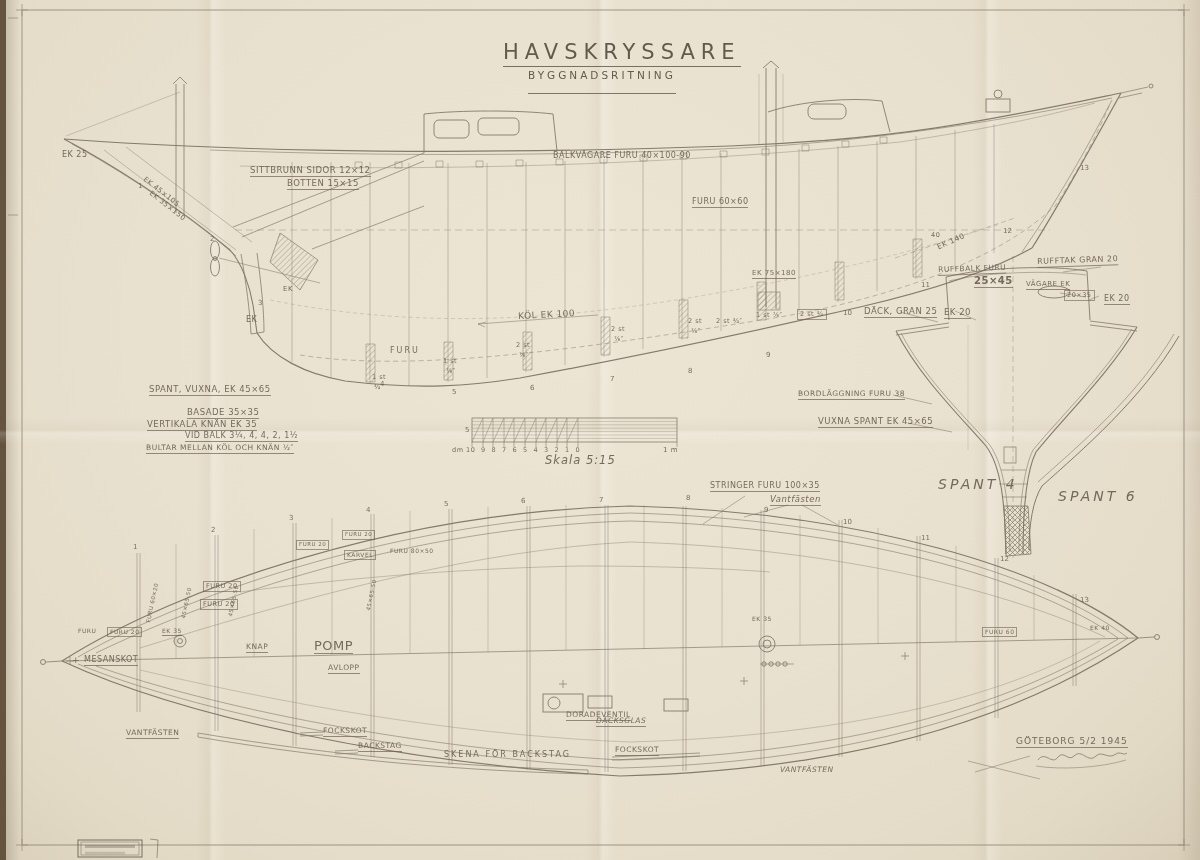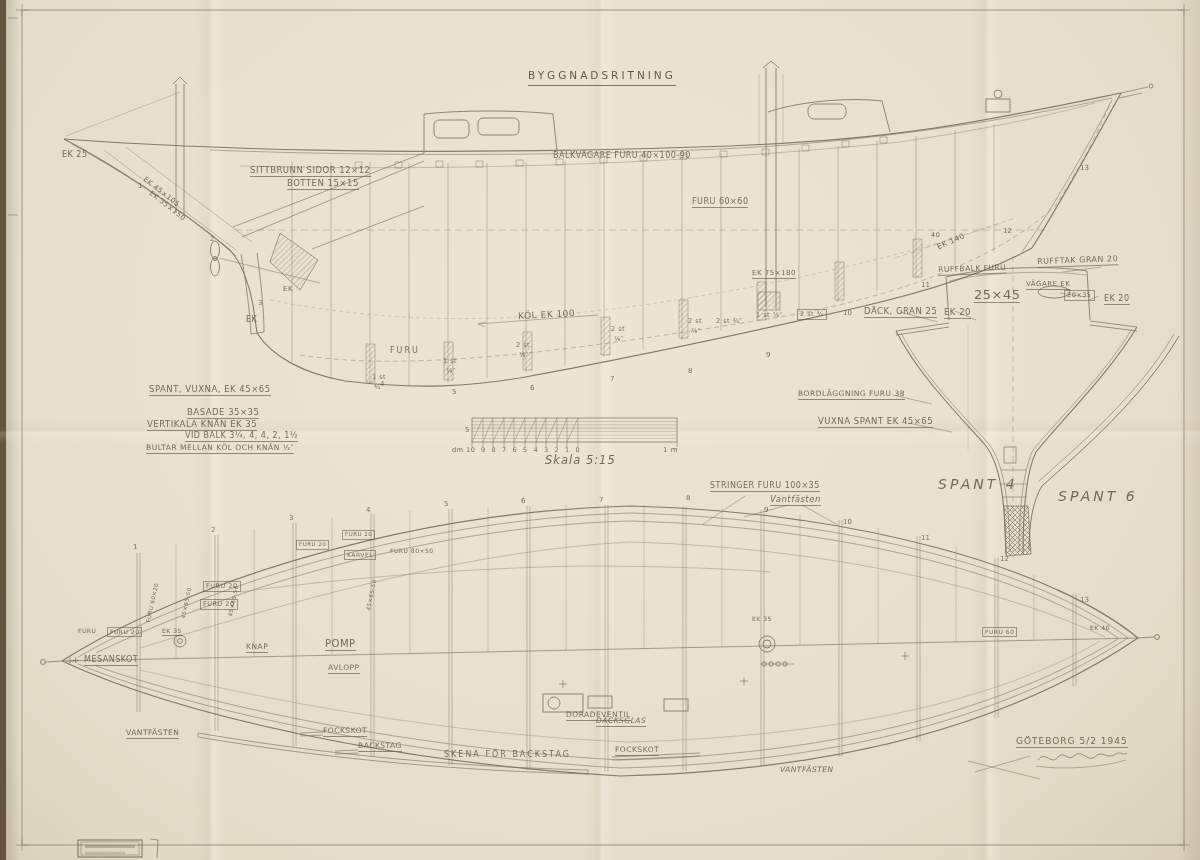--- a/index.html
+++ b/index.html
@@ -19,21 +19,21 @@
   .labels{position:absolute;left:0;top:0;width:1200px;height:860px;pointer-events:none;}
   .lbl{position:absolute;white-space:nowrap;color:#6b6153;letter-spacing:.5px;
        transform-origin:left top;opacity:.93;line-height:1;}
   .lbl.u{border-bottom:1px solid rgba(108,97,80,.75);padding-bottom:1px;}
   .lbl.bx{border:1px solid rgba(108,97,80,.65);padding:1px 2px;}
   .lbl.it{font-style:italic;}
   .st{position:absolute;white-space:nowrap;color:#6b6153;font-size:7px;opacity:.9;line-height:1;}
   .ttl{position:absolute;left:503px;top:40px;font-size:21px;letter-spacing:6px;color:#5c5345;
        border-bottom:1.4px solid rgba(92,83,69,.85);padding-bottom:2px;opacity:.95;}
   .sub{position:absolute;left:528px;top:69px;font-size:10.5px;letter-spacing:3px;color:#5c5345;
-       border-bottom:1px solid rgba(92,83,69,.8);padding-bottom:4px;opacity:.95;}
+       border-bottom:1px solid rgba(92,83,69,.8);padding-bottom:12px;opacity:.95;}
 </style>
 </head>
 <body>
 
 <div class="scan">
   <div class="sheet"></div>
   <div class="crease-v" style="left:196px"></div>
   <div class="crease-v" style="left:586px"></div>
   <div class="crease-v" style="left:972px"></div>
   <div class="crease-h" style="top:418px"></div>
@@ -181,34 +181,35 @@
 
     <g stroke="#4c4236" fill="none">
       <rect x="78" y="840" width="64" height="17" stroke-width="1" opacity="0.7"></rect>
       <rect x="81" y="842" width="58" height="13" stroke-width="0.6" opacity="0.6"></rect>
       <path d="M85,846.5 h50" stroke-width="3" opacity="0.28"></path>
       <path d="M85,853 h40" stroke-width="2.5" opacity="0.2"></path>
       <path d="M150,839 L158,840 L157,858" stroke-width="0.8" opacity="0.6"></path>
     </g>
   </svg>
 
+  <div class="ttl">HAVSKRYSSARE</div>
   <div class="sub">BYGGNADSRITNING</div>
 
   <div class="labels" id="labels">
       <div class="lbl" style="left: 62px; top: 151px; font-size: 8px;">EK 25</div>
       <div class="lbl" style="left: 146px; top: 176px; font-size: 7px; transform: rotate(38deg);">EK 45×105</div>
       <div class="lbl" style="left: 152px; top: 190px; font-size: 7px; transform: rotate(38deg);">EK 35×150</div>
       <div class="lbl u" style="left: 250px; top: 166px; font-size: 8.5px;">SITTBRUNN SIDOR 12×12</div>
       <div class="lbl u" style="left: 287px; top: 179px; font-size: 8.5px;">BOTTEN 15×15</div>
       <div class="lbl" style="left: 553px; top: 152px; font-size: 8px;">BALKVÄGARE  FURU  40×100-90</div>
       <div class="lbl u" style="left: 692px; top: 198px; font-size: 8px;">FURU 60×60</div>
       <div class="lbl" style="left: 936px; top: 244px; font-size: 7.5px; transform: rotate(-24deg);">EK 140</div>
       <div class="lbl u" style="left: 752px; top: 270px; font-size: 7px;">EK  75×180</div>
       <div class="lbl u" style="left: 938px; top: 266px; font-size: 7.5px; transform: rotate(-2deg);">RUFFBALK FURU</div>
-      <div class="lbl u" style="left: 974px; top: 288px; font-size: 13px;">25×45</div>
+      <div class="lbl u" style="left: 974px; top: 276px; font-size: 10px; font-weight: bold;">25×45</div>
       <div class="lbl u" style="left: 1037px; top: 258px; font-size: 8px; transform: rotate(-2deg);">RUFFTAK GRAN 20</div>
       <div class="lbl u" style="left: 1026px; top: 281px; font-size: 7px;">VÄGARE EK</div>
       <div class="lbl bx" style="left: 1064px; top: 290px; font-size: 6.5px;">20×35</div>
       <div class="lbl u" style="left: 1104px; top: 295px; font-size: 8px;">EK 20</div>
       <div class="lbl u" style="left: 864px; top: 307px; font-size: 8.5px;">DÄCK, GRAN 25</div>
       <div class="lbl u" style="left: 944px; top: 308px; font-size: 8.5px;">EK 20</div>
       <div class="lbl" style="left: 518px; top: 312px; font-size: 9px; transform: rotate(-3deg);">KÖL  EK  100</div>
       <div class="lbl" style="left: 390px; top: 347px; font-size: 8px; letter-spacing: 2px;">FURU</div>
       <div class="lbl" style="left: 283px; top: 286px; font-size: 7px;">EK</div>
       <div class="lbl" style="left: 246px; top: 316px; font-size: 8px;">EK</div>
@@ -250,21 +251,21 @@
       <div class="lbl bx" style="left: 200px; top: 599px; font-size: 6.5px;">FURU 20</div>
       <div class="lbl" style="left: 181px; top: 618px; font-size: 5.5px; transform: rotate(-78deg);">45×65-50</div>
       <div class="lbl" style="left: 228px; top: 616px; font-size: 5.5px; transform: rotate(-78deg);">45×65-50</div>
       <div class="lbl" style="left: 366px; top: 610px; font-size: 5.5px; transform: rotate(-78deg);">45×65-50</div>
       <div class="lbl" style="left: 146px; top: 622px; font-size: 5.5px; transform: rotate(-78deg);">FURU 60×20</div>
       <div class="lbl bx" style="left: 296px; top: 540px; font-size: 5.5px;">FURU 20</div>
       <div class="lbl bx" style="left: 342px; top: 530px; font-size: 5.5px;">FURU 20</div>
       <div class="lbl bx" style="left: 344px; top: 550px; font-size: 6px;">KARVEL</div>
       <div class="lbl" style="left: 390px; top: 548px; font-size: 6px;">FURU 80×50</div>
       <div class="lbl u" style="left: 246px; top: 643px; font-size: 7.5px;">KNAP</div>
-      <div class="lbl u" style="left: 325px; top: 639px; font-size: 10px;">POMP</div>
+      <div class="lbl u" style="left: 314px; top: 639px; font-size: 13px;">POMP</div>
       <div class="lbl u" style="left: 328px; top: 664px; font-size: 7.5px;">AVLOPP</div>
       <div class="lbl u it" style="left: 596px; top: 717px; font-size: 7.5px;">DÄCKSGLAS</div>
       <div class="lbl u" style="left: 566px; top: 711px; font-size: 7.5px;">DORADEVENTIL</div>
       <div class="lbl u" style="left: 126px; top: 729px; font-size: 7.5px;">VANTFÄSTEN</div>
       <div class="lbl u" style="left: 323px; top: 727px; font-size: 7.5px;">FOCKSKOT</div>
       <div class="lbl u" style="left: 358px; top: 742px; font-size: 7.5px;">BACKSTAG</div>
       <div class="lbl" style="left: 444px; top: 751px; font-size: 8px; letter-spacing: 2px;">SKENA  FÖR  BACKSTAG</div>
       <div class="lbl u" style="left: 615px; top: 746px; font-size: 7.5px;">FOCKSKOT</div>
       <div class="lbl it" style="left: 780px; top: 766px; font-size: 7.5px;">VANTFÄSTEN</div>
       <div class="lbl bx" style="left: 982px; top: 627px; font-size: 6px;">FURU 60</div>

